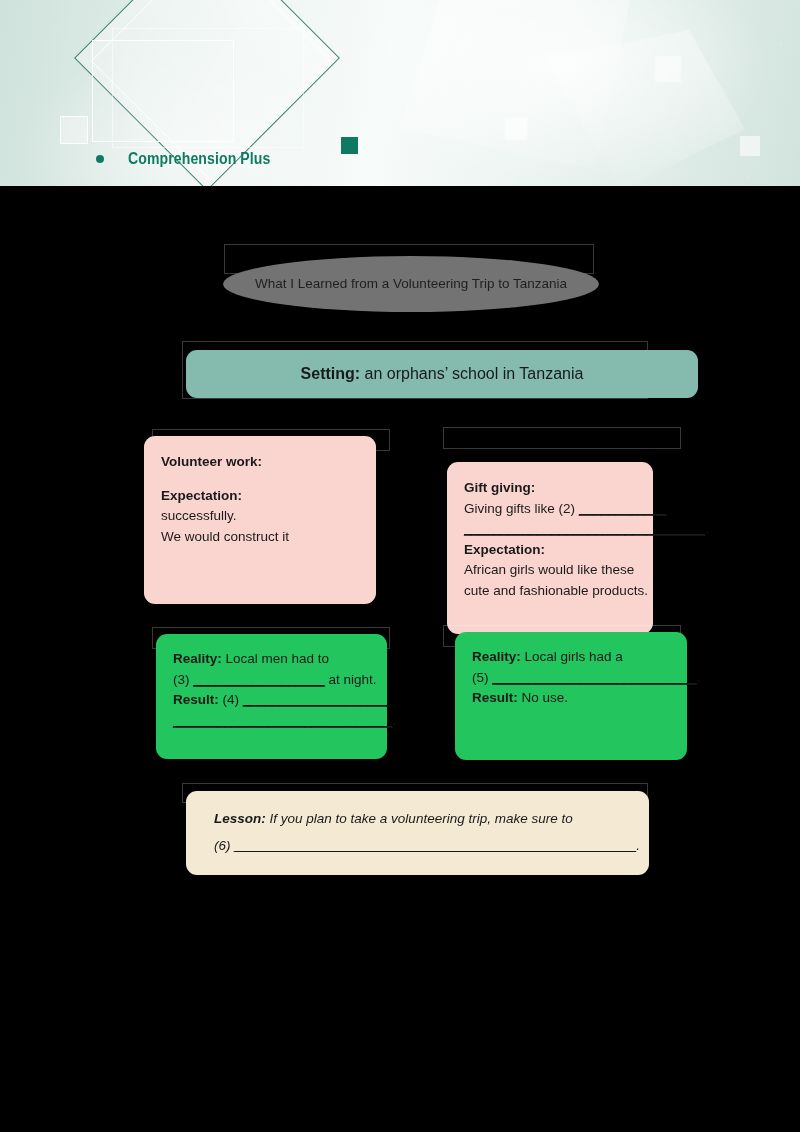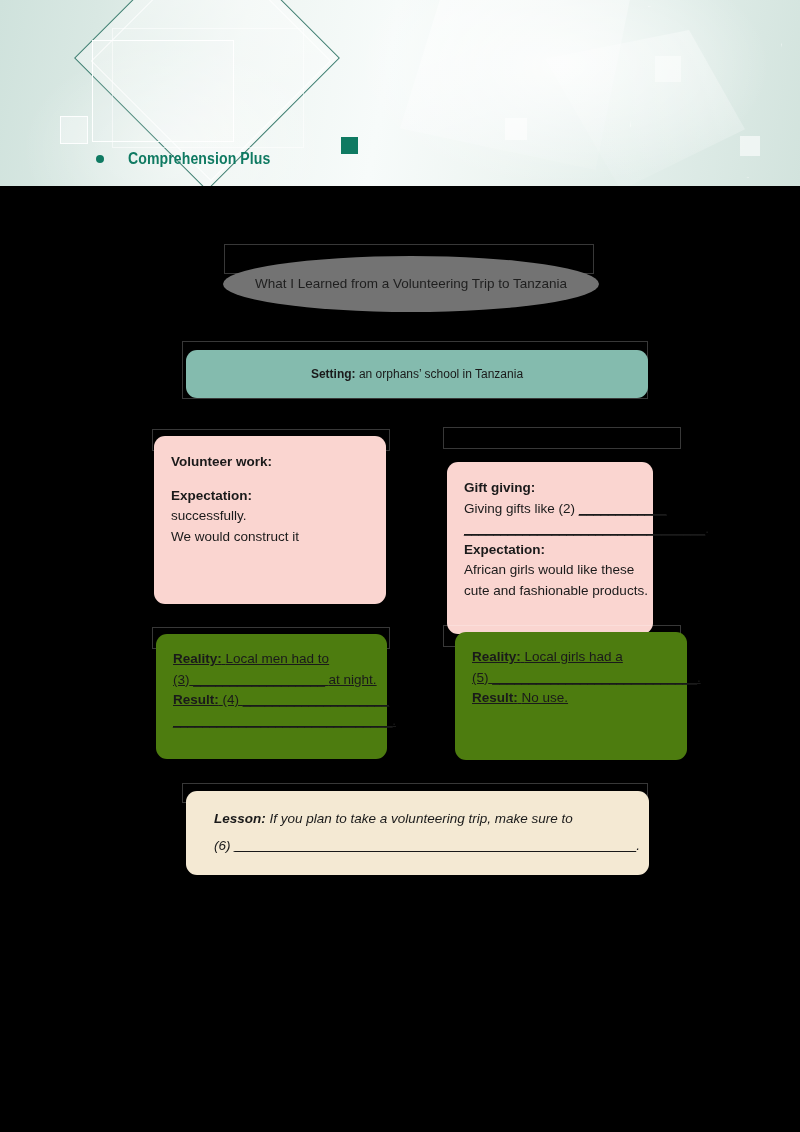--- a/index.html
+++ b/index.html
@@ -177,42 +177,41 @@
     display: flex;
     align-items: center;
     justify-content: center;
     font-size: 13.5px;
     color: #1f1f1f;
     text-align: center;
   }
 
   .setting-box {
     left: 186px; top: 164px;
-    width: 462px; height: 48px;
+    width: 512px; height: 48px;
     background: #84bbae;
     border-radius: 11px;
     display: flex;
     align-items: center;
     justify-content: center;
-    font-size: 12px;
+    font-size: 16px;
   }
 
   .pink-box {
     background: #fad5d0;
     border-radius: 11px;
     padding: 16px 17px 14px 17px;
   }
-  .box-vol { left: 154px; top: 250px; width: 232px; height: 168px; }
+  .box-vol { left: 144px; top: 250px; width: 232px; height: 168px; }
   .box-gift { left: 447px; top: 248px; width: 206px; height: 172px; margin-top: 28px; }
 
   .lav-box {
-    background: #4d7c0f;
+    background: #22c55e;
     border-radius: 11px;
     padding: 15px 17px 14px 17px;
-    text-decoration: underline;
   }
   .box-reality-l { left: 156px; top: 448px; width: 231px; height: 125px; }
   .box-reality-r { left: 447px; top: 446px; width: 232px; height: 128px; margin-left: 8px; }
 
   .lesson-box {
     left: 186px; top: 605px;
     width: 463px; height: 84px;
     background: #f4e9d3;
     border-radius: 11px;
     padding: 18px 20px 0 28px;

